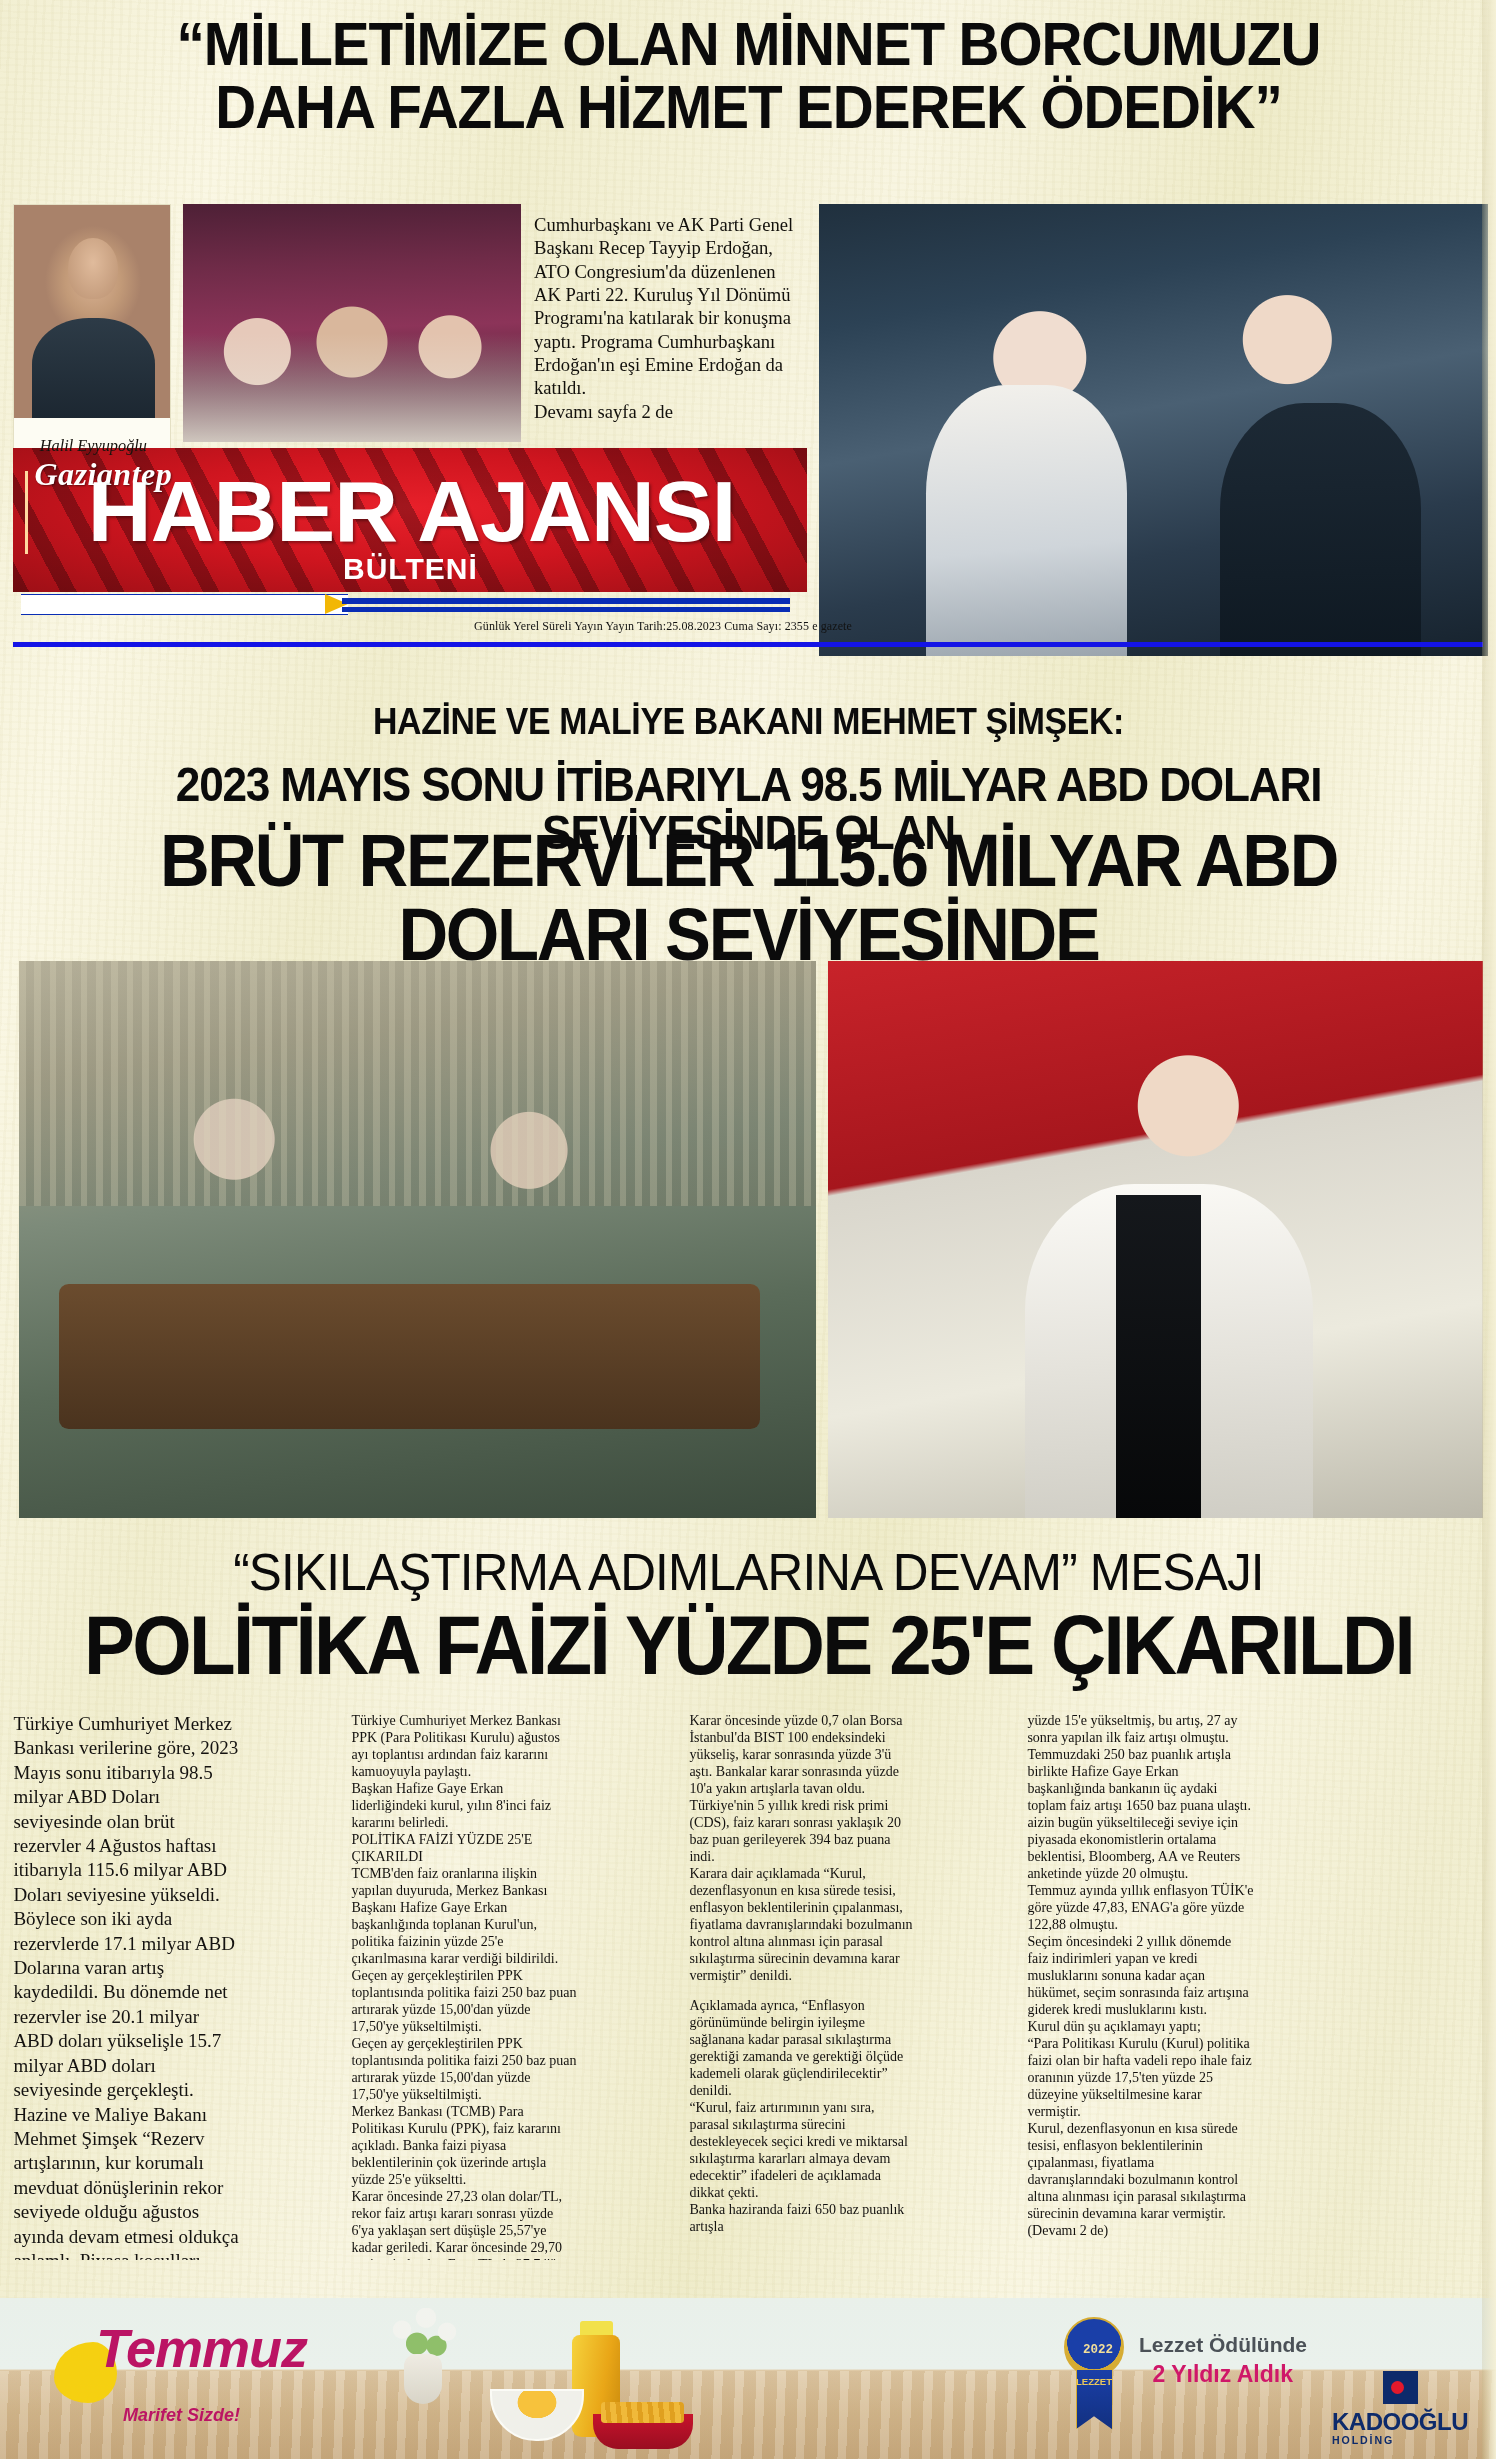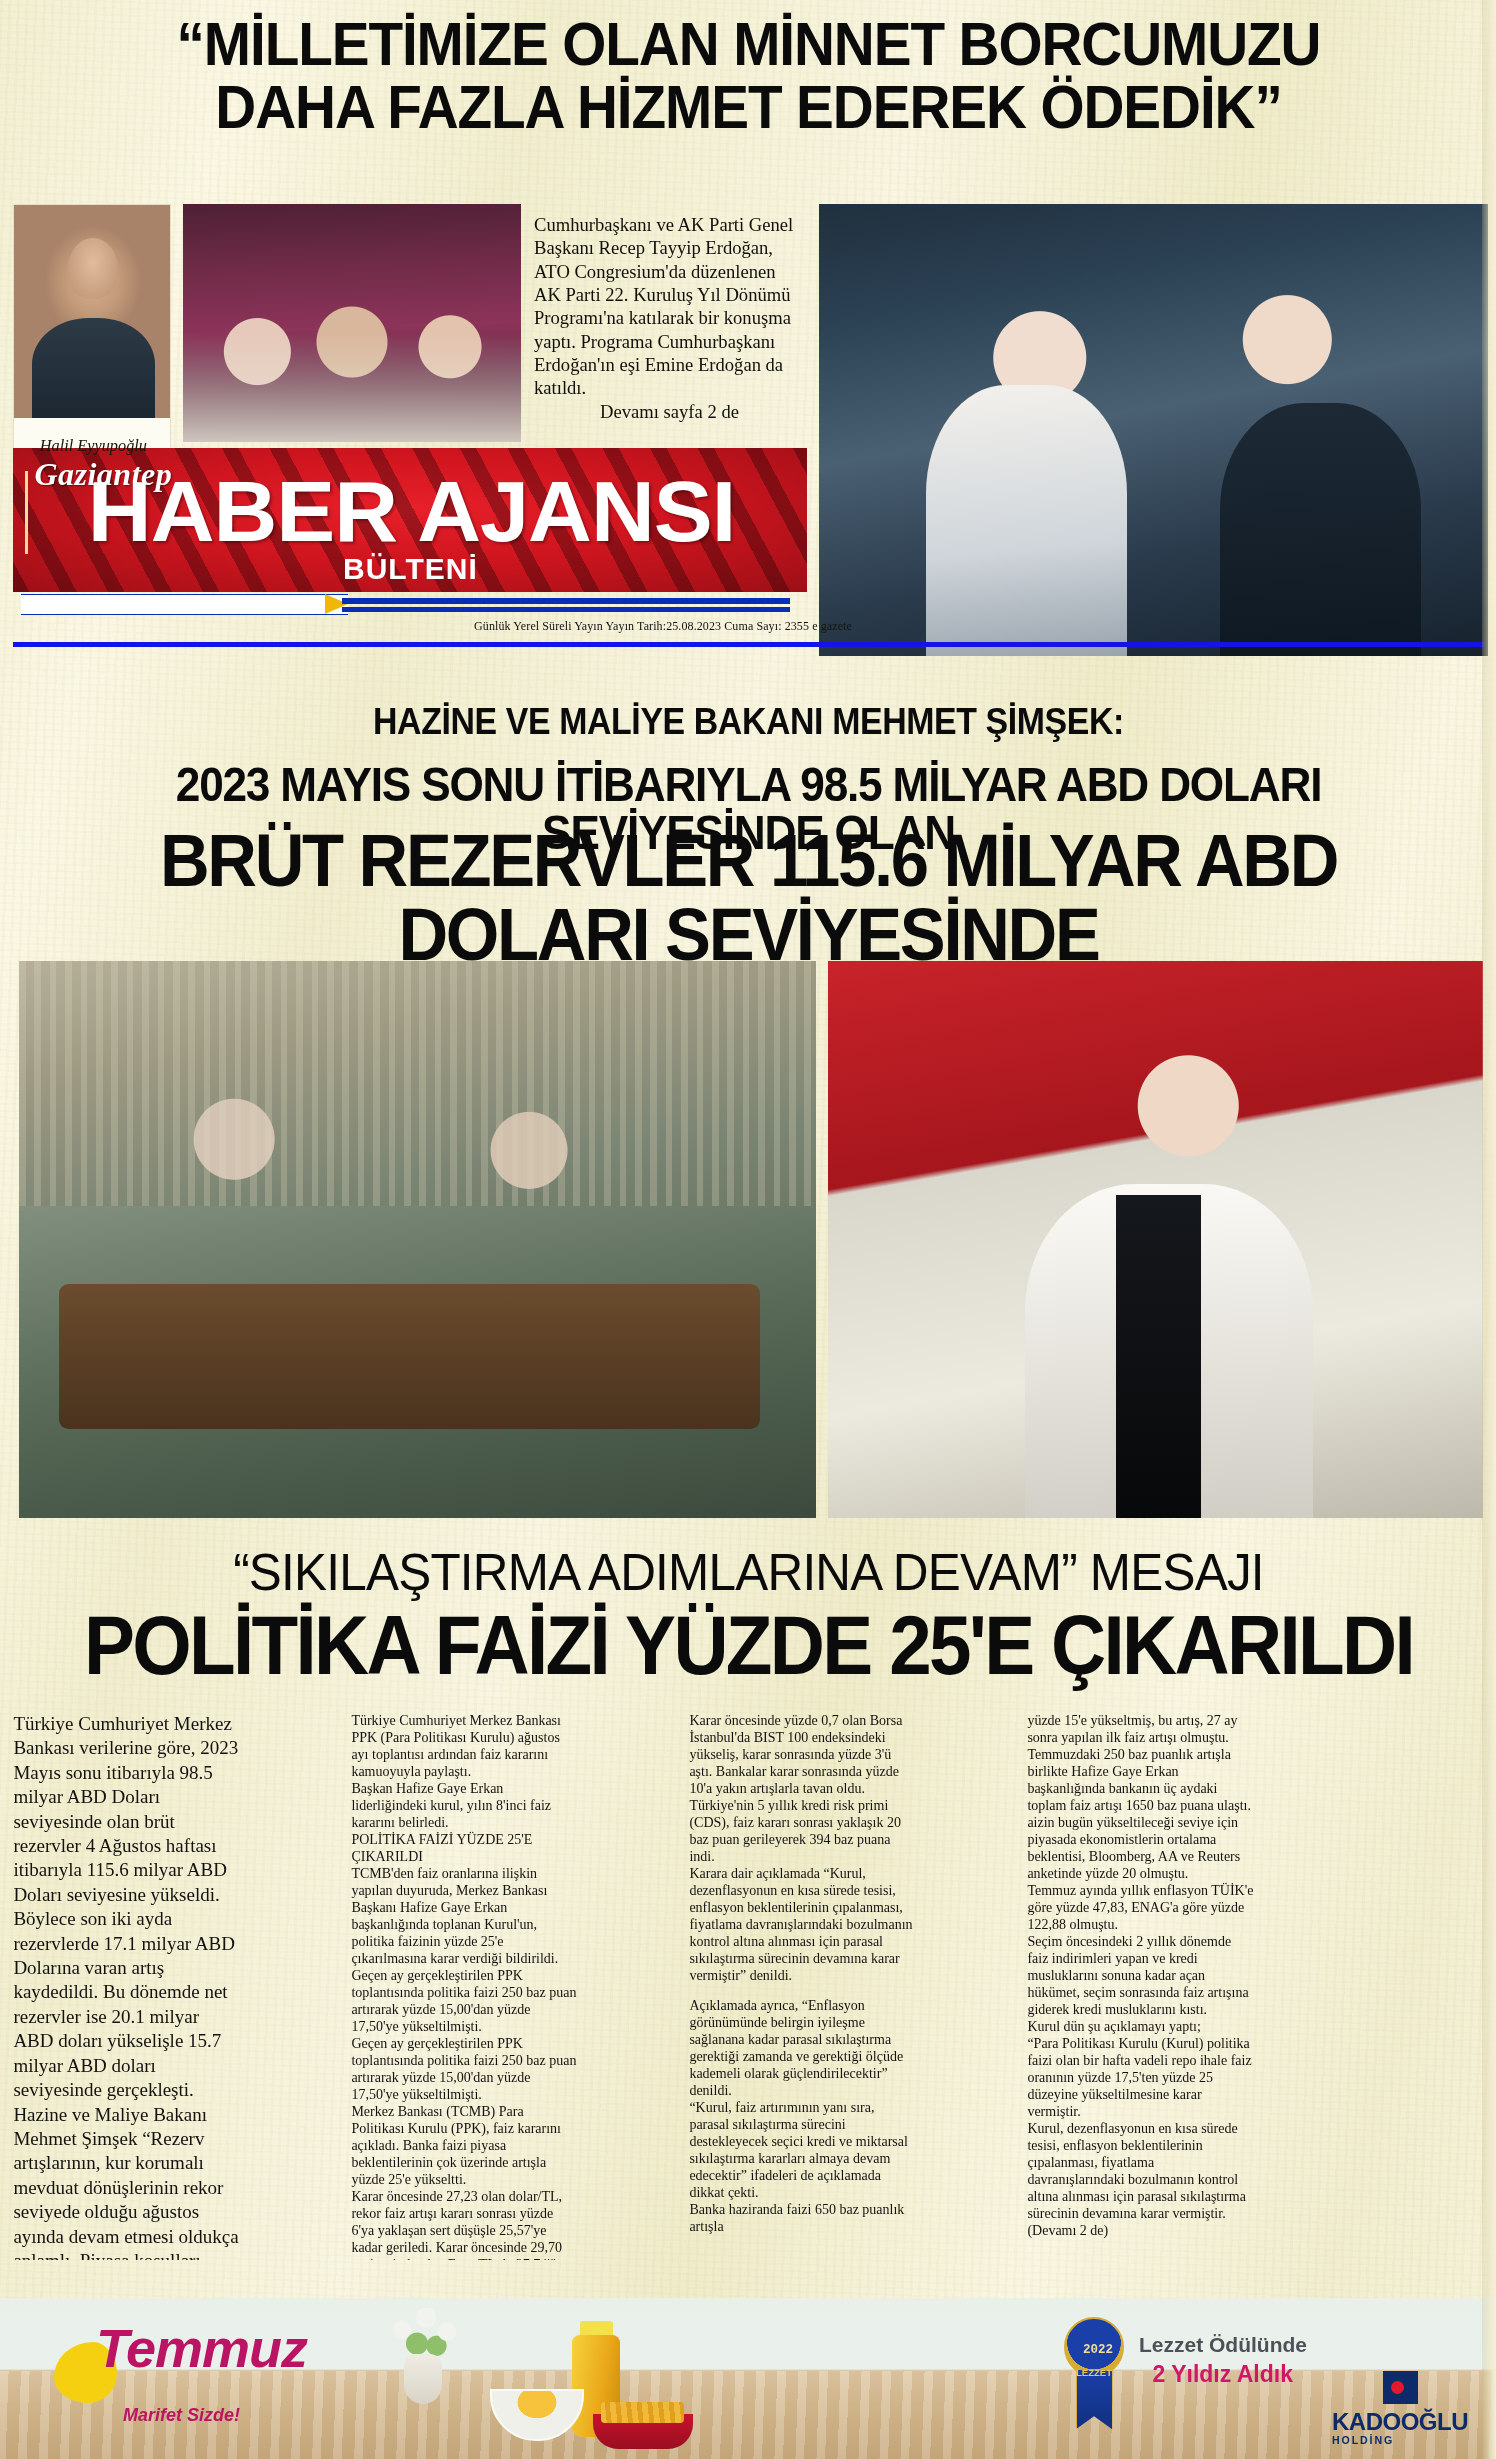--- a/index.html
+++ b/index.html
@@ -87,21 +87,21 @@
   .photo-a::after {
     content:""; position:absolute; left:0; bottom:0; width:100%; height:46%;
     background: linear-gradient(180deg, rgba(235,232,225,.0), rgba(232,228,216,.85));
   }
 
   .caption {
     position: absolute; left: 534px; top: 213px; width: 271px; height: 231px;
     font-family: "Liberation Serif", serif;
     font-size: 18.6px; line-height: 1.255; color: #12100c;
   }
-  .caption .devam { display:block;text-align:center; }
+  .caption .devam { display:block; }
 
   .photo-b {
     position: absolute; left: 819px; top: 204px; width: 669px; height: 452px;
     background:
       radial-gradient(circle at 33% 34%, #f0ddd0 0 46px, rgba(0,0,0,0) 47px),
       radial-gradient(circle at 70% 30%, #efd9c8 0 44px, rgba(0,0,0,0) 45px),
       linear-gradient(170deg, #20303e 0%, #2c4255 22%, #4a6073 46%, #2a3b4c 72%, #16222d 100%);
     overflow:hidden;
   }
   .photo-b::before {
@@ -341,21 +341,21 @@
     position:absolute; left:0; top: 33px; width: 68px; text-align:center;
     font-family:Liberation Mono, monospace; font-weight:700; font-size:12.5px; color:#f3df9a;
   }
   .ad-badge .ribbon {
     position:absolute; left: 11.5px; top: 60px; width: 37px; height: 60px;
     background: linear-gradient(180deg,#1a3fa8,#12307f);
     clip-path: polygon(0 0, 100% 0, 100% 100%, 50% 78%, 0 100%);
     border-left:1.9px solid #d6ac33; border-right:1.9px solid #d6ac33;
   }
   .ad-badge .ribbon-txt {
-    position:absolute; left:11.5px; top: 57px; width: 37px; text-align:center;
+    position:absolute; left:11.5px; top: 66px; width: 37px; text-align:center;
     font-family:"Liberation Sans", sans-serif; font-weight:700; font-size:9.6px; color:#e9c75c;
   }
   .ad-lezzet {
     position:absolute; left: 1139px; top: 35px; width: 288px;
   }
   .ad-lezzet .l1 {
     font-family:"Liberation Sans", sans-serif; font-weight:700;
     font-size: 21px; color:#4b5157;
   }
   .ad-lezzet .l2 {

